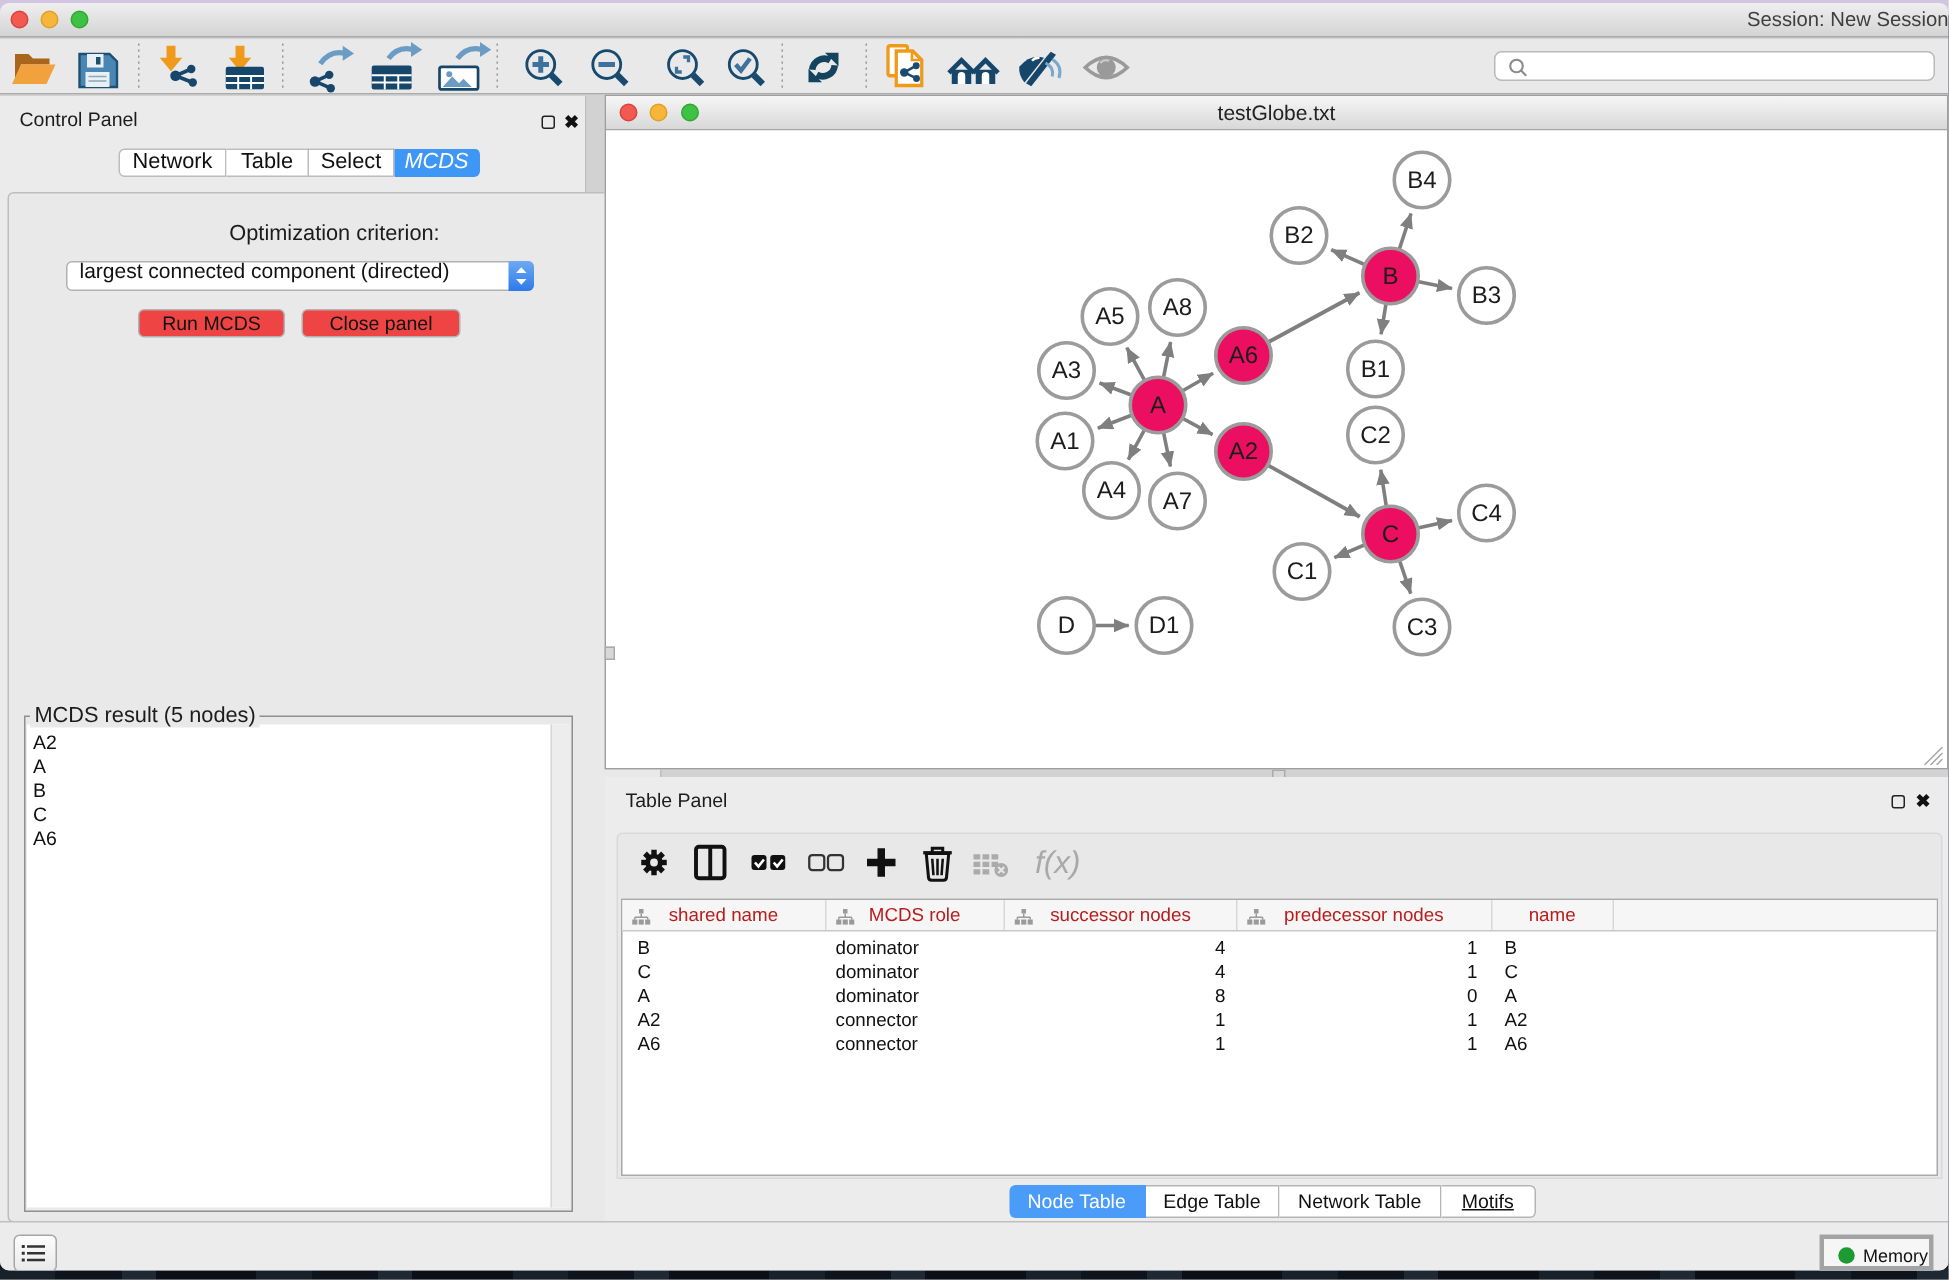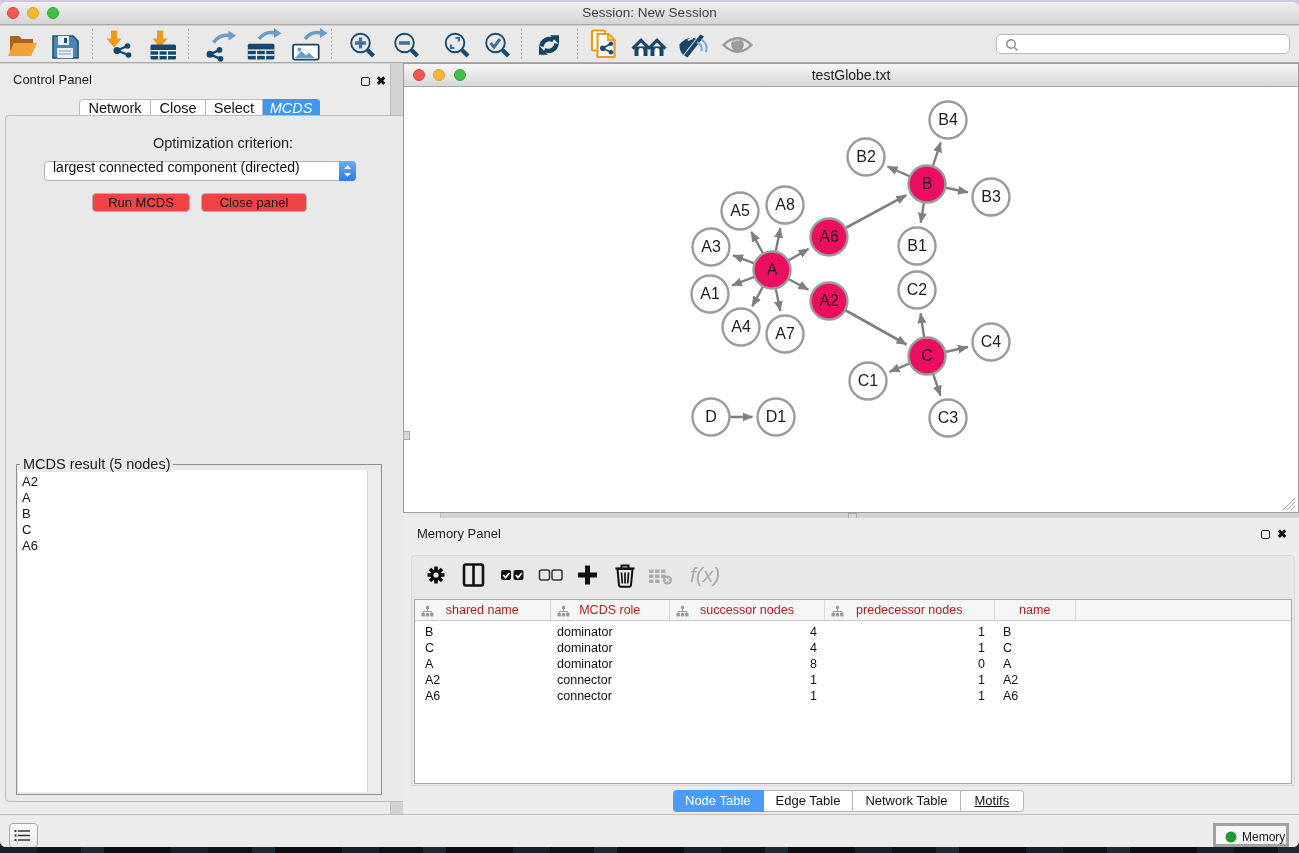--- a/index.html
+++ b/index.html
@@ -3,36 +3,36 @@
 <meta charset="utf-8">
 <style>
   * { margin:0; padding:0; box-sizing:border-box; }
   html,body { width:1299px; height:853px; overflow:hidden; }
   body { font-family:"Liberation Sans", sans-serif; background:linear-gradient(#d2c5e2 0 10px, #10161e 10px 100%); position:relative; }
   body::after { content:""; position:absolute; left:0; top:846px; width:1299px; height:7px; background:repeating-linear-gradient(90deg,#19222c 0 37px,#0d131b 37px 81px,#202b36 81px 104px,#0a0f15 104px 171px); opacity:.9; z-index:-1; }
   .window { position:absolute; left:0; top:2px; width:1299px; height:845px; border-radius:6px; background:#d2d2d2; overflow:hidden; }
   
   .titlebar { position:absolute; left:0; top:0; width:1299px; height:23px; background:linear-gradient(#efefef,#d4d4d4); border-bottom:1px solid #a9a9a9; }
   .tl { position:absolute; top:5px; width:12px; height:12px; border-radius:50%; }
-  .title { position:absolute; top:3px; width:100%; text-align:center; font-size:13.5px; color:#3f3f3f; }
+  .title { position:absolute; top:3px; width:100%; text-align:right; font-size:13.5px; color:#3f3f3f; }
   
   .toolbar { position:absolute; left:0; top:24px; width:1299px; height:37px; background:#e9e9e9; border-bottom:1px solid #ababab; }
   .searchbox { position:absolute; left:996px; top:8px; width:294px; height:20px; background:#fff; border:1px solid #b9b9b9; border-radius:5px; }
   
   .mainbg { position:absolute; left:0; top:62px; width:1299px; height:750px; background:#d2d2d2; }
   
   .cp { position:absolute; left:0; top:62px; width:391px; height:750px; background:#ebebeb; border-right:1px solid #bdbdbd; }
   .cp-title { position:absolute; left:13px; top:8px; font-size:13px; color:#1c1c1c; }
   .sqicon { position:absolute; width:9px; height:9px; border:1.5px solid #222; border-radius:2px; background:transparent; }
   .xicon { position:absolute; font-size:12px; font-weight:bold; color:#111; }
   .tabs { position:absolute; top:35px; left:79px; height:19px; display:flex; font-size:13px; }
   .tab { background:#fff; border:1px solid #bcbcbc; border-left:none; line-height:17px; color:#111; text-align:center; font-size:14.5px; }
   .tab.first { border-left:1px solid #bcbcbc; border-radius:4px 0 0 4px; }
   .tab.sel { background:#3e96f5; color:#fff; border-color:#3e96f5; border-radius:0 4px 4px 0; }
-  .cp-panel { position:absolute; left:5px; top:51px; width:436px; height:687px; background:#e9e9e9; border:1px solid #bdbdbd; border-radius:4px; }
+  .cp-panel { position:absolute; left:5px; top:64px; width:436px; height:687px; background:#e9e9e9; border:1px solid #bdbdbd; border-radius:4px; }
   .opt-label { position:absolute; top:19px; width:100%; text-align:center; font-size:14.5px; color:#1c1c1c; }
   .dropdown { position:absolute; left:38px; top:45px; width:312px; height:20px; background:#fff; border:1px solid #b2b2b2; border-radius:4px; font-size:14px; color:#111; line-height:11px; padding-left:8px; }
   .stepper { position:absolute; right:-1px; top:-1px; width:17px; height:20px; background:linear-gradient(#6eaaf3,#2d7ae8); border-radius:0 4px 4px 0; }
   .btn { position:absolute; top:77px; height:19px; background:#ef4444; border:1px solid #b2b2b2; border-radius:4px; font-size:13px; color:#111; text-align:center; line-height:17px; }
   .fieldset { position:absolute; left:10px; top:348px; width:366px; height:331px; border:1px solid #8f8f8f; }
   .legend { position:absolute; left:3px; top:-9px; background:#e9e9e9; padding:0 3px; font-size:14.5px; color:#1c1c1c; z-index:3; }
   .flist { position:absolute; left:1px; top:5px; right:1px; bottom:2px; background:#fff; font-size:13px; color:#111; }
   .ftrack { position:absolute; right:0; top:0; width:13px; height:100%; background:#ededed; border-left:1px solid #d8d8d8; }
   .fitem { position:absolute; left:4px; height:16px; line-height:16px; }
   
@@ -228,21 +228,21 @@
     </div>
   </div>
   <div class="mainbg"></div>
 
   <div class="cp">
     <div class="cp-title">Control Panel</div>
     <div class="sqicon" style="left:361px; top:13px;"></div>
     <div class="xicon" style="left:376px; top:10px;">✖</div>
     <div class="tabs">
       <div class="tab first" style="width:72px;">Network</div>
-        <div class="tab" style="width:55px;">Close</div>
+        <div class="tab" style="width:55px;">Table</div>
         <div class="tab" style="width:57px;">Select</div>
         <div class="tab sel" style="width:57px;font-style:italic;">MCDS</div>
     </div>
     <div class="cp-panel">
       <div class="opt-label">Optimization criterion:</div>
       <div class="dropdown">largest connected component (directed)
         <div class="stepper">
           <svg width="17" height="20" viewBox="0 0 17 20">
               <path d="M5 8 L8.5 4.2 L12 8 Z" fill="#fff"></path>
               <path d="M5 12 L8.5 15.8 L12 12 Z" fill="#fff"></path>
@@ -353,21 +353,21 @@
             <line x1="5" y1="12" x2="13" y2="4"></line>
             <line x1="9" y1="12" x2="13" y2="8"></line>
           </g>
       </svg>
     </div>
     <div style="position:absolute; left:-1px; top:367px; width:7px; height:9px; background:#d8d8d8; border:1px solid #aaa;"></div>
     <div style="position:absolute; left:444px; top:449px; width:9px; height:7px; background:#d8d8d8; border:1px solid #aaa;"></div>
   </div>
 
   <div class="tp">
-    <div class="tp-title">Memory Panel</div>
+    <div class="tp-title">Table Panel</div>
     <div class="sqicon" style="left:858px; top:12px; width:9px; height:9px;"></div>
     <div class="xicon" style="left:874px; top:9px;">✖</div>
     <div class="tp-inner" id="tptools">
       <svg width="320" height="38" viewBox="0 0 320 38" style="position:absolute;left:8px;top:0">
 
         <g transform="translate(16,19)">
           <g fill="#111">
             <rect x="-1.8" y="-8.5" width="3.6" height="5"></rect>
               <rect x="-1.8" y="3.5" width="3.6" height="5"></rect>
             <rect x="-8.5" y="-1.8" width="5" height="3.6"></rect>

